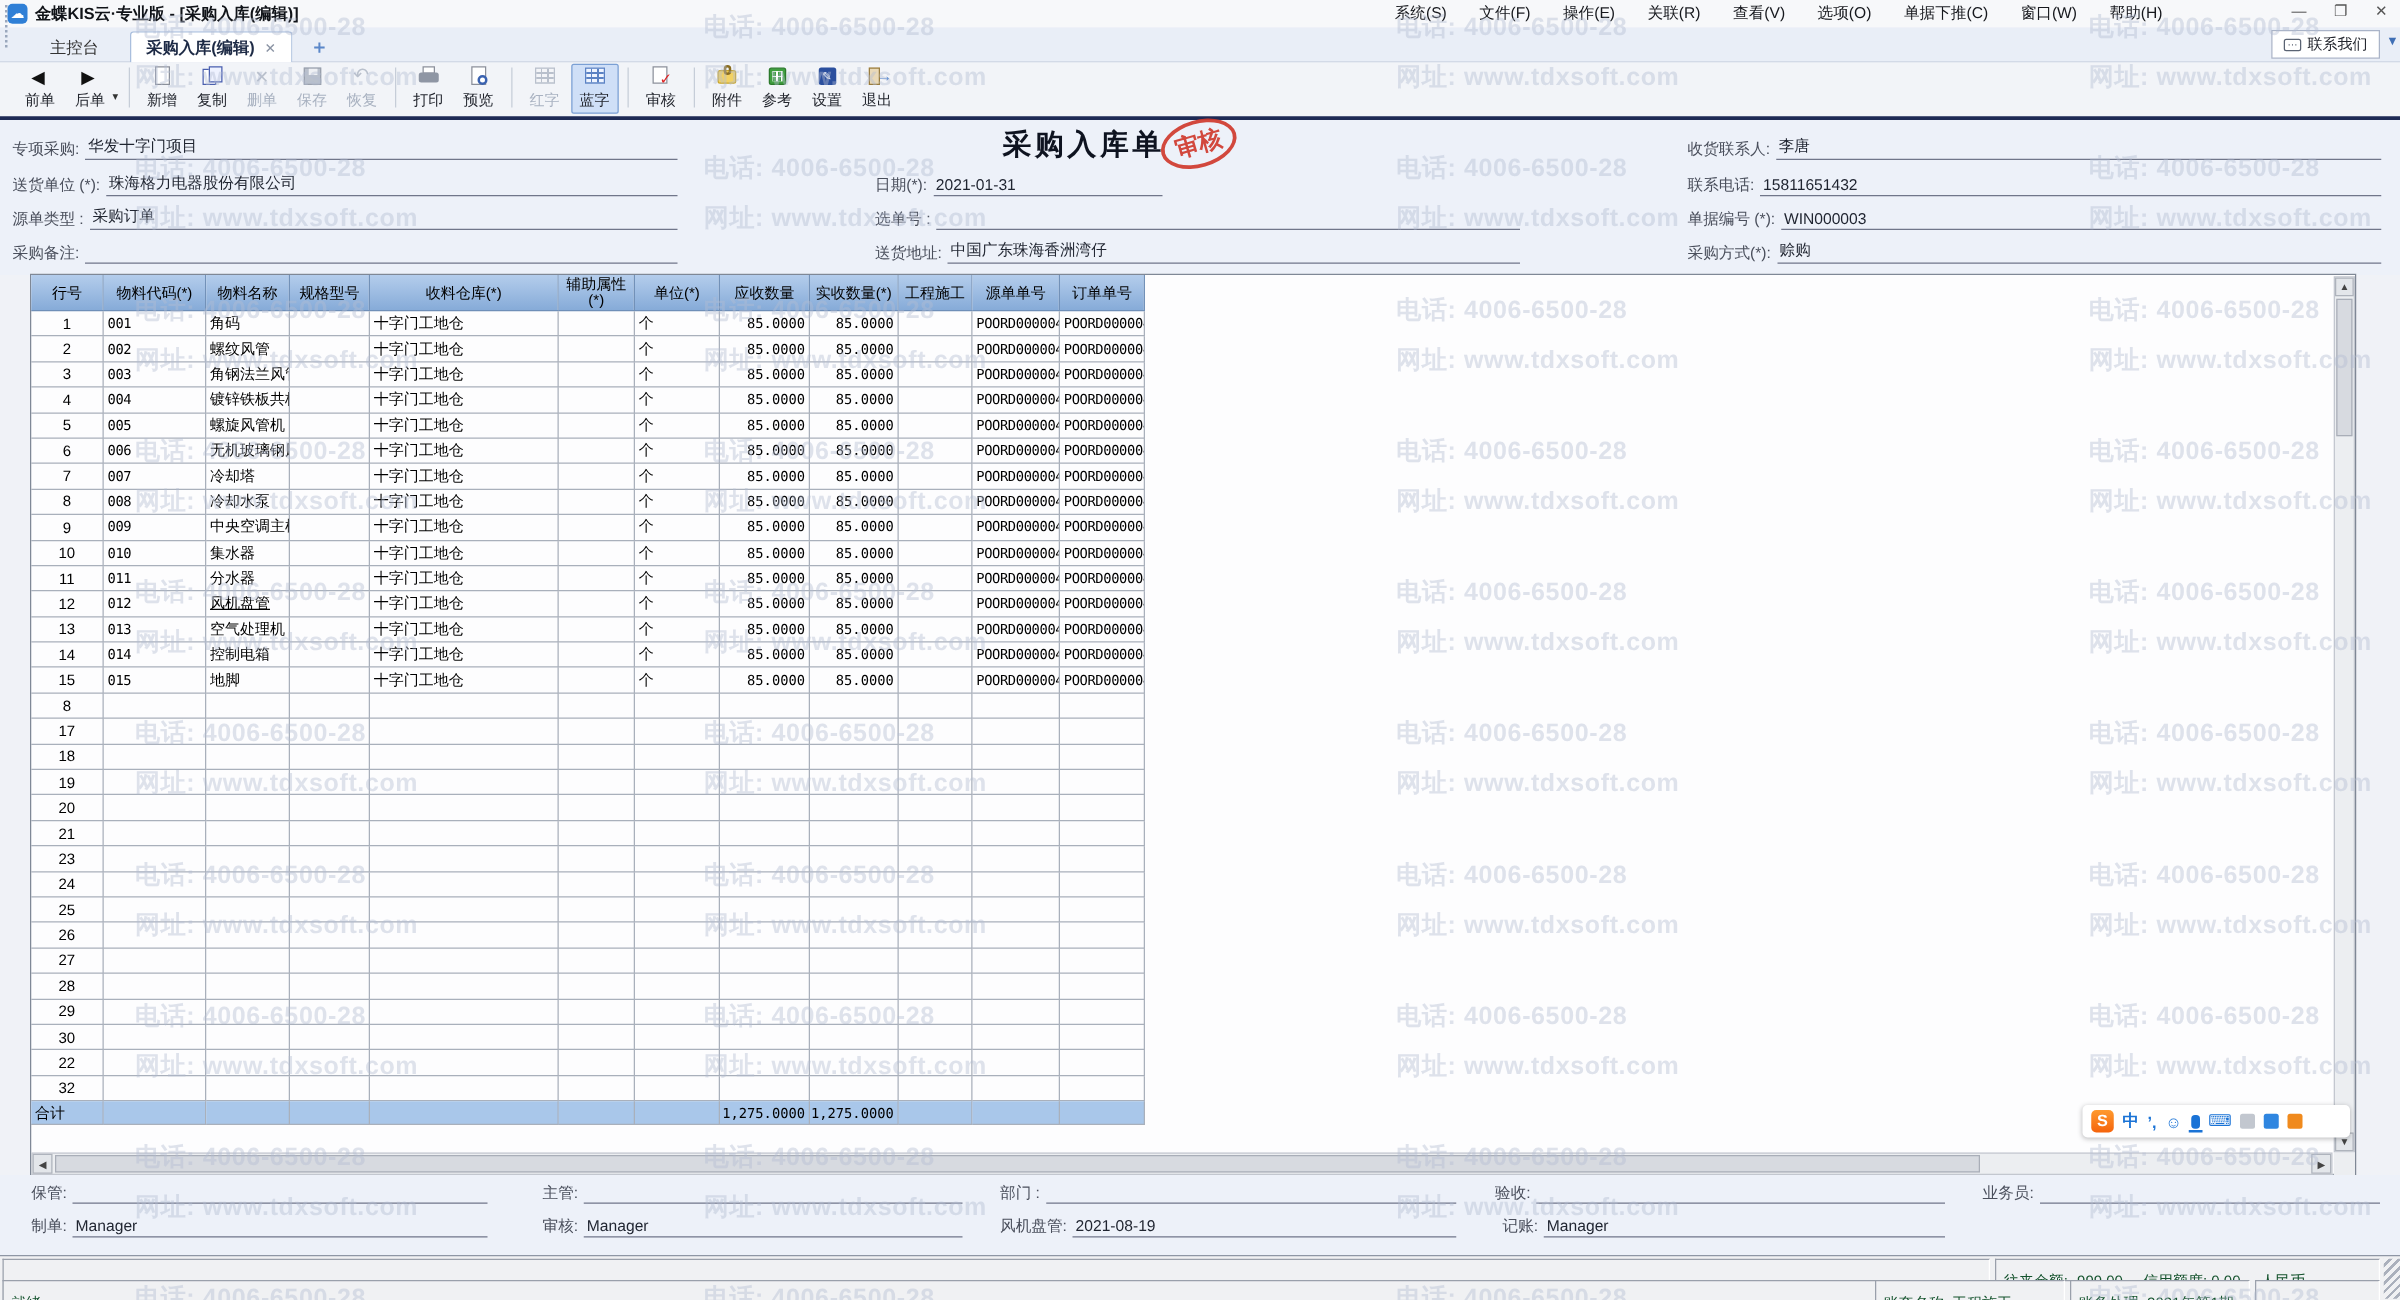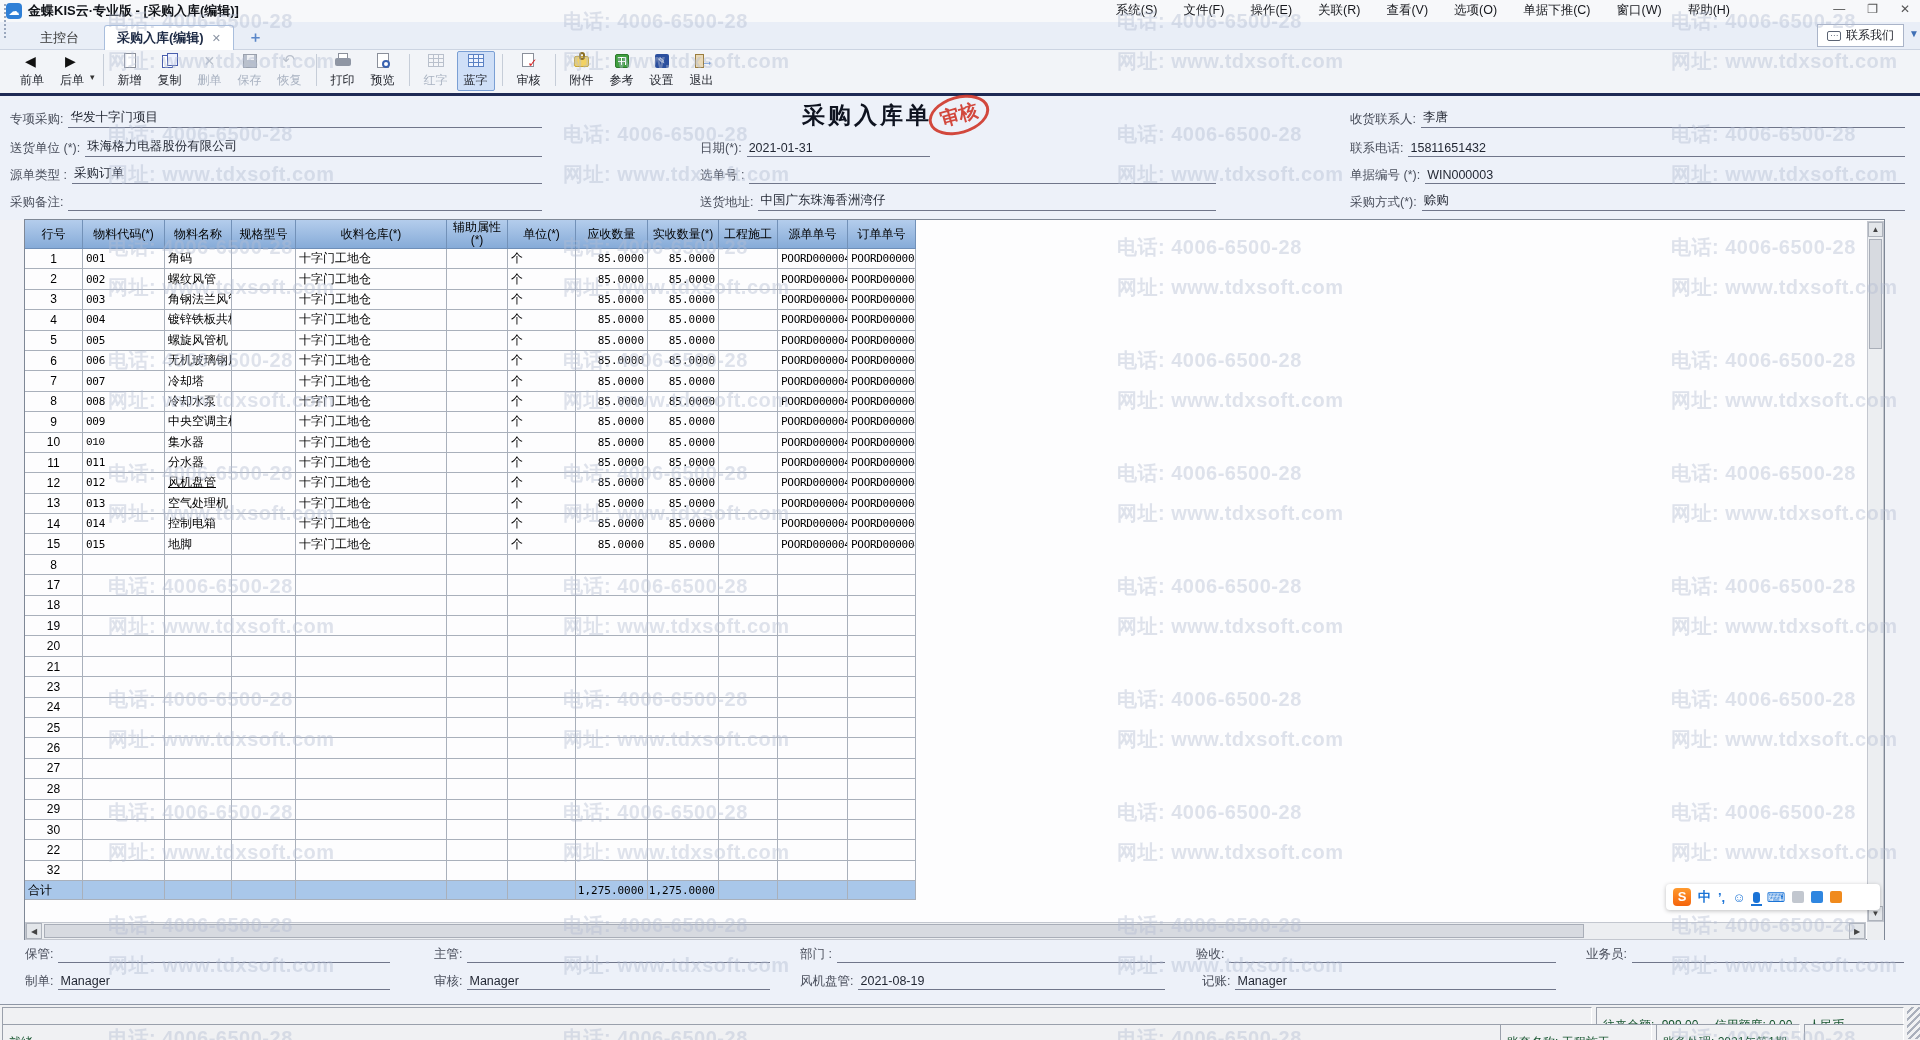--- a/index.html
+++ b/index.html
@@ -449,21 +449,21 @@
         <div class="gcell" style="width: 61px;"></div>
         <div class="gcell" style="width: 68px;">个</div>
         <div class="gcell al-r" style="width: 72px;">85.0000</div>
         <div class="gcell al-r" style="width: 71px;">85.0000</div>
         <div class="gcell" style="width: 59px;"></div>
         <div class="gcell al-code" style="width: 70px;">POORD000004</div>
         <div class="gcell al-code" style="width: 68px;">POORD000004</div>
       </div>
       <div class="grow gbody-row">
         <div class="gcell al-c" style="width: 58px;">10</div>
-        <div class="gcell al-code" style="width: 82px; font-family: Liberation Mono, monospace;">010</div>
+        <div class="gcell al-code" style="width: 82px;">010</div>
         <div class="gcell" style="width: 67px;">集水器</div>
         <div class="gcell" style="width: 64px;"></div>
         <div class="gcell" style="width: 151px;">十字门工地仓</div>
         <div class="gcell" style="width: 61px;"></div>
         <div class="gcell" style="width: 68px;">个</div>
         <div class="gcell al-r" style="width: 72px;">85.0000</div>
         <div class="gcell al-r" style="width: 71px;">85.0000</div>
         <div class="gcell" style="width: 59px;"></div>
         <div class="gcell al-code" style="width: 70px;">POORD000004</div>
         <div class="gcell al-code" style="width: 68px;">POORD000004</div>

